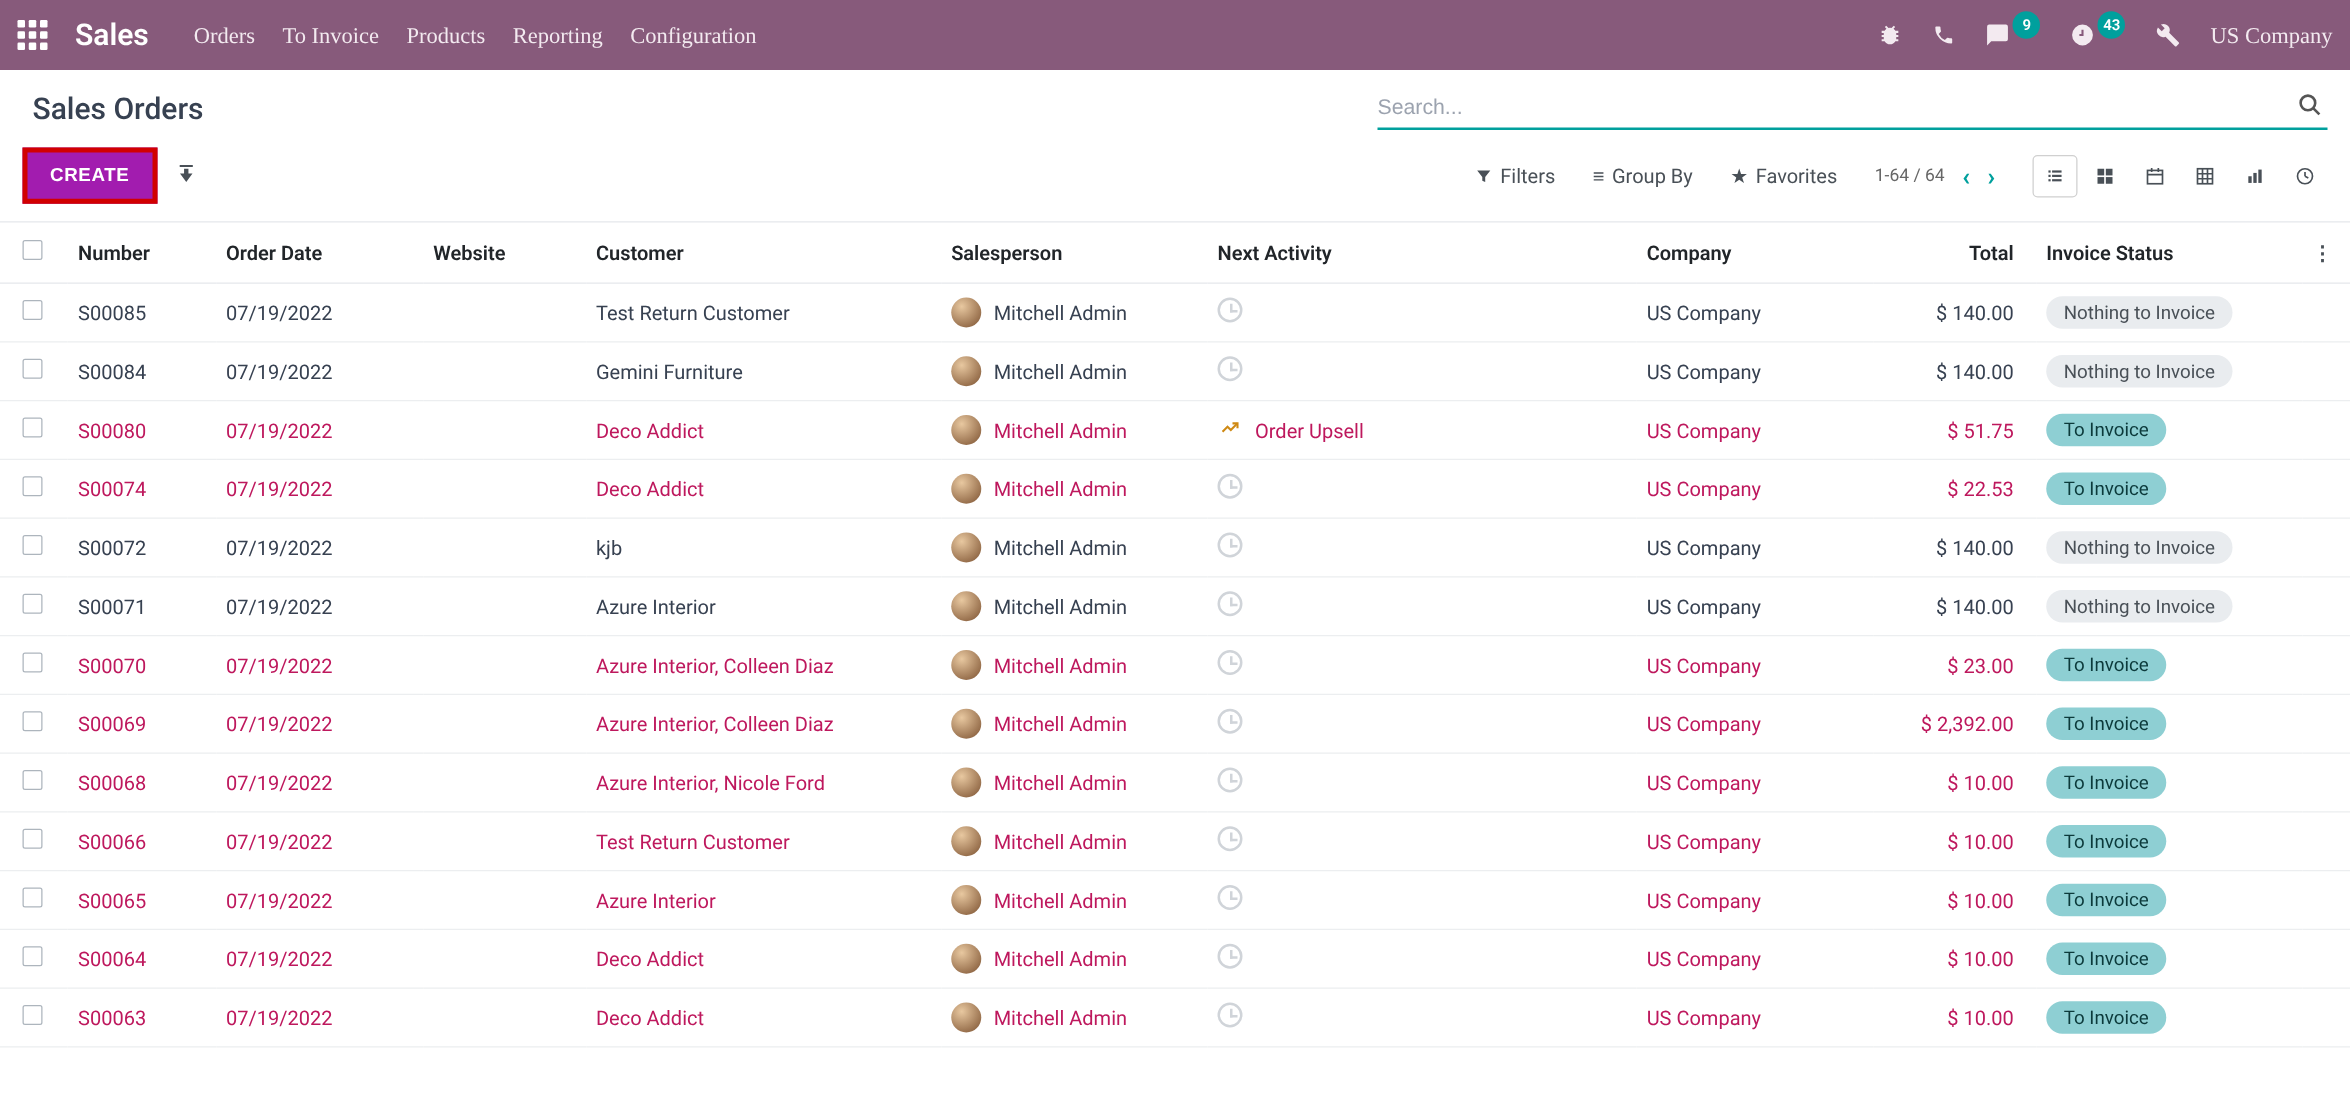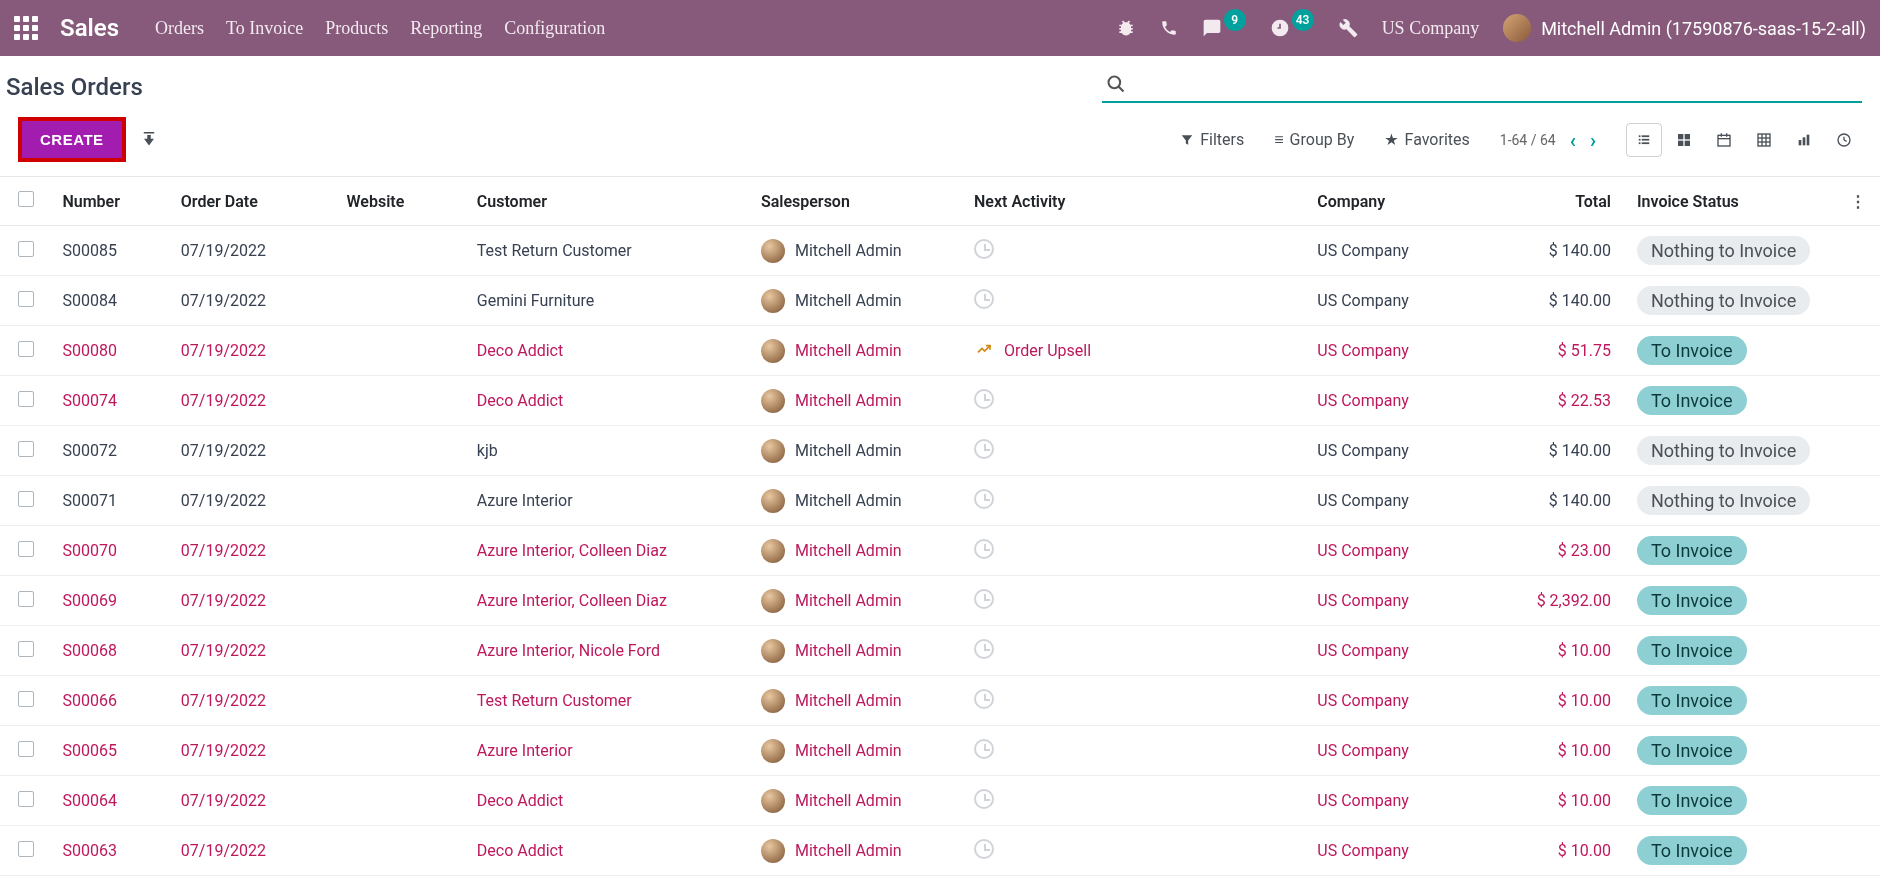--- a/index.html
+++ b/index.html
@@ -12,21 +12,21 @@
   .apps-icon span { background: #fff; border-radius: 1px; }
   .brand { font-size: 24px; font-weight: 600; margin-right: 14px; }
   .nav-item { font-size: 18px; cursor: pointer; color: #f3eaf0; font-family: Liberation Serif, serif; }
   .navbar-right { margin-left: auto; display: flex; align-items: center; gap: 24px; font-size: 18px; }
   .nav-icon { cursor: pointer; position: relative; color: #f3eaf0; display: flex; align-items: center; }
   .badge-dot { background: #00a09d; color: #fff; border-radius: 50%; min-width: 22px; height: 22px; font-size: 12px; display: inline-flex; align-items: center; justify-content: center; margin-left: 2px; font-weight: 600; position: relative; top: -8px; }
   .avatar-top { width: 28px; height: 28px; border-radius: 50%; background: linear-gradient(135deg,#d4a574,#8b5a3c); }
   .user-block { display: flex; align-items: center; gap: 10px; }
 
   
-  .page-header { display: flex; padding: 14px 18px 6px 6px; align-items: center; }
+  .page-header { display: flex; padding: 14px 18px 6px 26px; align-items: center; }
   .page-title { font-size: 24px; font-weight: 500; color: #374151; }
   .search-wrap { margin-left: auto; width: 760px; position: relative; border-bottom: 2px solid #00a09d; display: flex; align-items: center; padding: 4px 0; }
   .search-input { border: none; outline: none; font-size: 17px; width: 100%; color: #555; }
   .search-input::placeholder { color: #9ca3af; }
   .search-icon-right { color: #555; cursor: pointer; padding: 0 4px; }
 
   
   .control-row { display: flex; align-items: center; padding: 8px 18px 14px 18px; border-bottom: 1px solid #e5e7eb; }
   .btn-create { background: #a21caf; border: 4px solid #d10000; color: #fff; font-weight: 700; letter-spacing: 0.5px; padding: 10px 18px; font-size: 15px; cursor: pointer; }
   .download-icon { margin-left: 14px; cursor: pointer; color: #495057; font-size: 18px; }
@@ -49,21 +49,21 @@
   .row-normal { color: #374151; }
   .salesperson-cell { display: flex; align-items: center; gap: 10px; }
   .avatar-sm { width: 24px; height: 24px; border-radius: 50%; background: radial-gradient(circle at 35% 30%, #e8c8a0, #7a4f2e); flex-shrink: 0; }
   .activity-clock { width: 20px; height: 20px; border: 2px solid #d0d4d9; border-radius: 50%; display:inline-block; position: relative; }
   .activity-clock::after { content:""; position:absolute; top:3px; left:8px; width:2px; height:7px; background:#d0d4d9; }
   .activity-clock::before { content:""; position:absolute; top:8px; left:8px; width:6px; height:2px; background:#d0d4d9; }
   .activity-cell { display:flex; align-items:center; gap:10px; }
   .activity-icon-chart { color:#cf8a15; font-weight:bold; }
   .total-cell { text-align: right; padding-right: 18px; }
   th.total-th { text-align:right; padding-right:18px; }
-  .status-badge { border-radius: 16px; padding: 4px 14px; font-size: 18px; display:inline-block; }
+  .status-badge { border-radius: 16px; padding: 4px 14px; font-size: 15px; display:inline-block; }
   .status-nothing { background: #e9ecef; color: #495057; }
   .status-to-invoice { background: #8ecfd3; color: #0c3a3b; }
   .kebab { cursor:pointer; color:#495057; }
 </style>
 </head>
 <body>
 
 <div class="navbar">
   <div class="navbar-left">
     <div class="apps-icon">
@@ -106,30 +106,27 @@
           <path d="M12 2a10 10 0 1 0 10 10A10 10 0 0 0 12 2zm1 11h-4v-2h2V7h2z"></path>
         </svg>
       <span class="badge-dot">43</span>
     </div>
     <div class="nav-icon">
       <svg width="20" height="20" viewBox="0 0 24 24" fill="currentColor">
           <path d="M22.7 19l-9.1-9.1a6 6 0 0 0-7.94-7.94l3.66 3.66-2.83 2.83L2.83 4.78A6 6 0 0 0 10.1 13.6l9.1 9.1a1 1 0 0 0 1.4 0l2.1-2.1a1 1 0 0 0 0-1.6z"></path>
         </svg>
     </div>
     <div class="nav-item">US Company</div>
-    <div class="user-block">
-      <div class="avatar-top"></div>
-      <span>Mitchell Admin (17590876-saas-15-2-all)</span>
-    </div>
   </div>
 </div>
 
 <div class="page-header">
   <div class="page-title">Sales Orders</div>
   <div class="search-wrap">
+    <input class="search-input" placeholder="Search..." style="">
     <span class="search-icon-right">
       <svg width="20" height="20" viewBox="0 0 24 24" fill="none" stroke="currentColor" stroke-width="2.5">
           <circle cx="10" cy="10" r="7"></circle>
           <line x1="21" y1="21" x2="15" y2="15"></line>
         </svg>
     </span>
   </div>
 </div>
 
 <div class="control-row">

